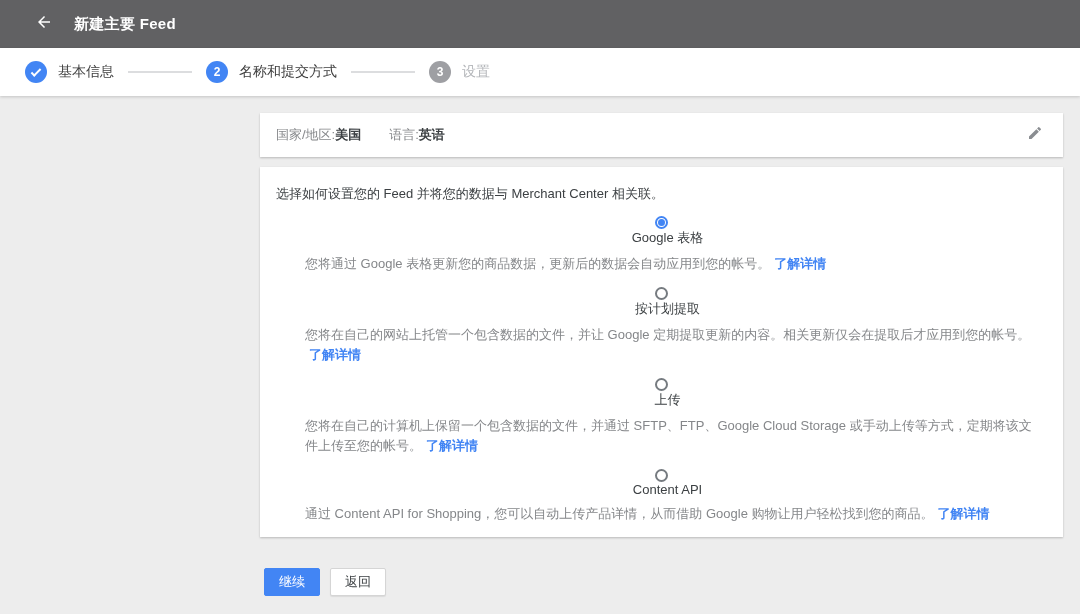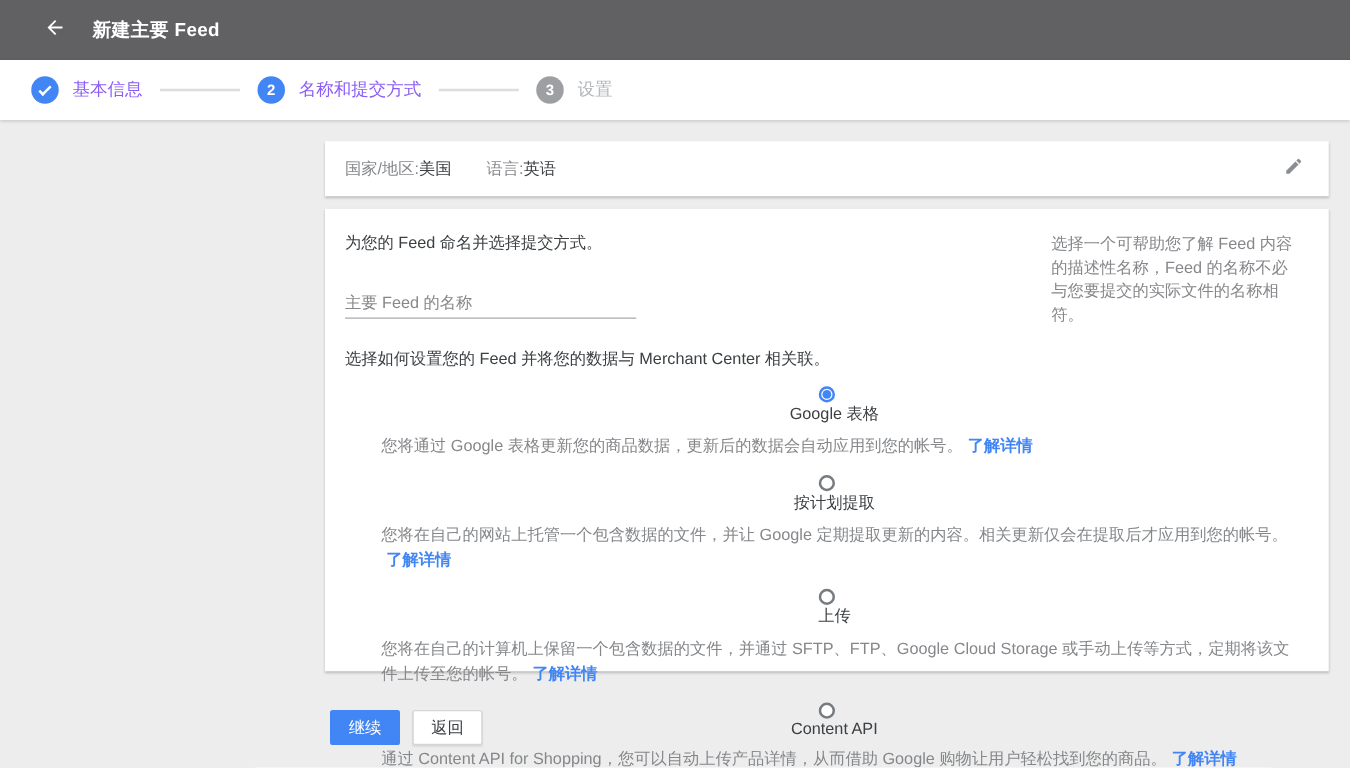--- a/index.html
+++ b/index.html
@@ -17,30 +17,30 @@
   
   .stepper { position:absolute; top:48px; left:0; right:0; height:48px; background:#ffffff;
              box-shadow:0 1px 3px rgba(0,0,0,.18); display:flex; align-items:center; padding:0 25px; }
   .step { display:flex; align-items:center; }
   .step-circle { width:22px; height:22px; border-radius:50%; display:flex; align-items:center;
                  justify-content:center; color:#fff; font-size:12px; font-weight:bold; flex:0 0 auto; }
   .step-circle.done, .step-circle.active { background:#4285f4; }
   .step-circle.pending { background:#9e9fa3; }
   .check { width:10px; height:5px; border-left:2px solid #fff; border-bottom:2px solid #fff;
            transform:rotate(-45deg); margin-top:-2px; }
-  .step-label { margin-left:11px; font-size:14px; color:#8b5cf6; }
+  .step-label { margin-left:11px; font-size:14px; color:#404040; }
   .step-label.pending { color:#b4b6ba; }
   .connector { width:64px; height:2px; background:#dcdddf; margin:0 14px; }
 
   
   .card { position:absolute; left:260px; width:803px; background:#ffffff;
           box-shadow:0 1px 2px rgba(0,0,0,.22); }
   .summary-card { top:113px; height:44px; display:flex; align-items:center; padding:0 16px; }
   .kv { font-size:13px; color:#85878a; }
-  .kv b { color:#3c4043; font-weight:normal; }
+  .kv b { color:#3c4043; font-weight:bold; }
   .kv + .kv { margin-left:28px; }
   .edit-btn { margin-left:auto; width:24px; height:24px; display:flex; align-items:center;
               justify-content:center; cursor:pointer; }
 
   .form-card { top:167px; height:370px; padding:18px 16px; }
   .top-row { position:relative; min-height:93px; }
   .intro { font-size:13px; color:#3c4043; }
   .name-field { margin-top:28px; }
   .name-field input { width:233px; border:none; border-bottom:1px solid #a8aaad; outline:none;
                       font-size:13px; padding:3px 0 5px 0; color:#3c4043; background:transparent;
@@ -114,27 +114,20 @@
     <div class="edit-btn">
       <span>
         <svg width="16" height="16" viewBox="0 0 24 24">
             <path d="M3 17.25V21h3.75L17.8 9.94l-3.75-3.75L3 17.25zM20.7 7.04a1 1 0 0 0 0-1.41l-2.34-2.34a1 1 0 0 0-1.41 0l-1.83 1.83 3.75 3.75 1.83-1.83z" fill="#8a8d91"></path>
           </svg>
       </span>
     </div>
   </div>
 
   <div class="card form-card">
-    <div class="top-row">
-      <div class="intro">为您的 Feed 命名并选择提交方式。</div>
-      <div class="name-field">
-        <input type="text" placeholder="主要 Feed 的名称" style="">
-      </div>
-      <div class="helper">选择一个可帮助您了解 Feed 内容的描述性名称，Feed 的名称不必与您要提交的实际文件的名称相符。</div>
-    </div>
 
     <div class="method-question">选择如何设置您的 Feed 并将您的数据与 Merchant Center 相关联。</div>
 
     <div class="options">
 
       <div class="option">
         <div class="option-head">
           <div class="radio selected"></div>
           <div class="option-label">Google 表格</div>
         </div>

